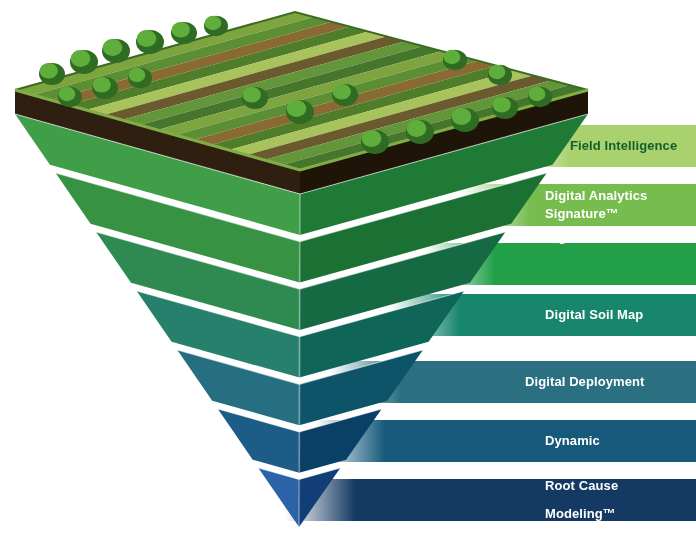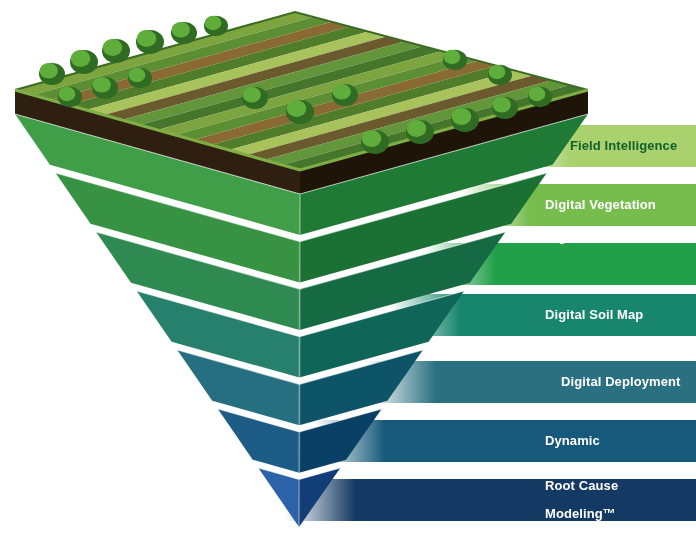--- a/index.html
+++ b/index.html
@@ -9,36 +9,37 @@
   }
   .bar{
     position:absolute;right:0;height:42px;
     display:flex;flex-direction:column;justify-content:center;
     font-weight:bold;font-size:13px;line-height:18px;letter-spacing:0.1px;
   }
   .bar-1{top:125px;left:500px;padding-left:70px;}
   .bar-2{top:184px;left:460px;padding-left:85px;}
   .bar-3{top:243px;left:425px;padding-left:120px;}
   .bar-4{top:294px;left:390px;padding-left:155px;}
-  .bar-5{top:361px;left:366px;padding-left:195px;}
+  .bar-5{top:361px;left:330px;padding-left:195px;}
   .bar-6{top:420px;left:315px;padding-left:230px;}
   .bar-7{top:479px;left:285px;padding-left:260px;gap:10px;}
   svg.scene{position:absolute;left:0;top:0;}
 </style>
 </head>
 <body>
 
 <div class="stage">
 
   <div class="bar bar-1" style="background: linear-gradient(to right, rgba(255, 255, 255, 0) 0px, rgb(169, 209, 110) 70px); color: rgb(20, 96, 44);">
     <span>Field Intelligence</span>
     <span></span>
   </div>
   <div class="bar bar-2" style="background: linear-gradient(to right, rgba(255, 255, 255, 0) 0px, rgb(118, 189, 78) 70px); color: rgb(255, 255, 255);">
-    <span>Digital Vegetation</span>
+    <span>Digital Analytics</span>
+    <span>Signature™</span>
   </div>
   <div class="bar bar-3" style="background: linear-gradient(to right, rgba(255, 255, 255, 0) 0px, rgb(33, 160, 73) 70px); color: rgb(255, 255, 255); gap: 37px;">
     <span>Digital Soil</span>
     <span>Soil™</span>
   </div>
   <div class="bar bar-4" style="background: linear-gradient(to right, rgba(255, 255, 255, 0) 0px, rgb(23, 134, 109) 70px); color: rgb(255, 255, 255);">
     <span>Digital Soil Map</span>
     <span></span>
   </div>
   <div class="bar bar-5" style="background: linear-gradient(to right, rgba(255, 255, 255, 0) 0px, rgb(42, 112, 128) 70px); color: rgb(255, 255, 255);">

